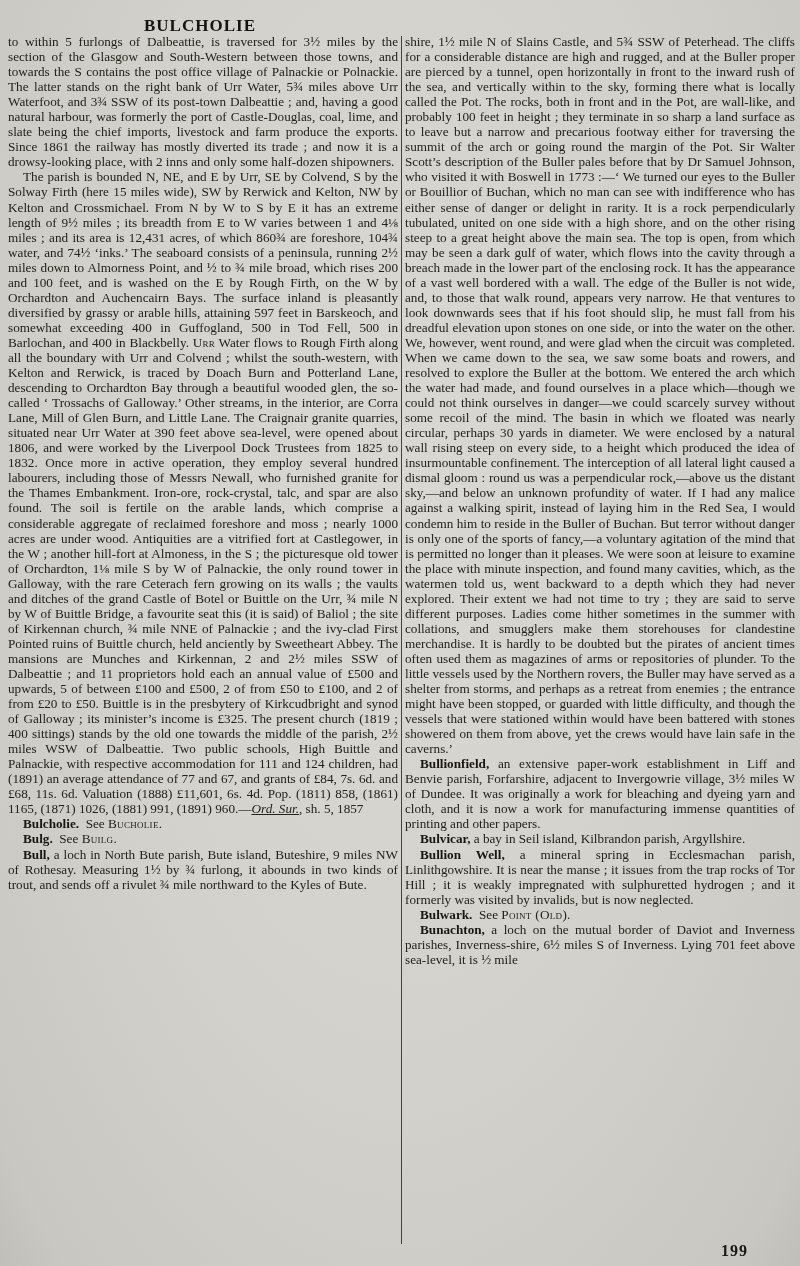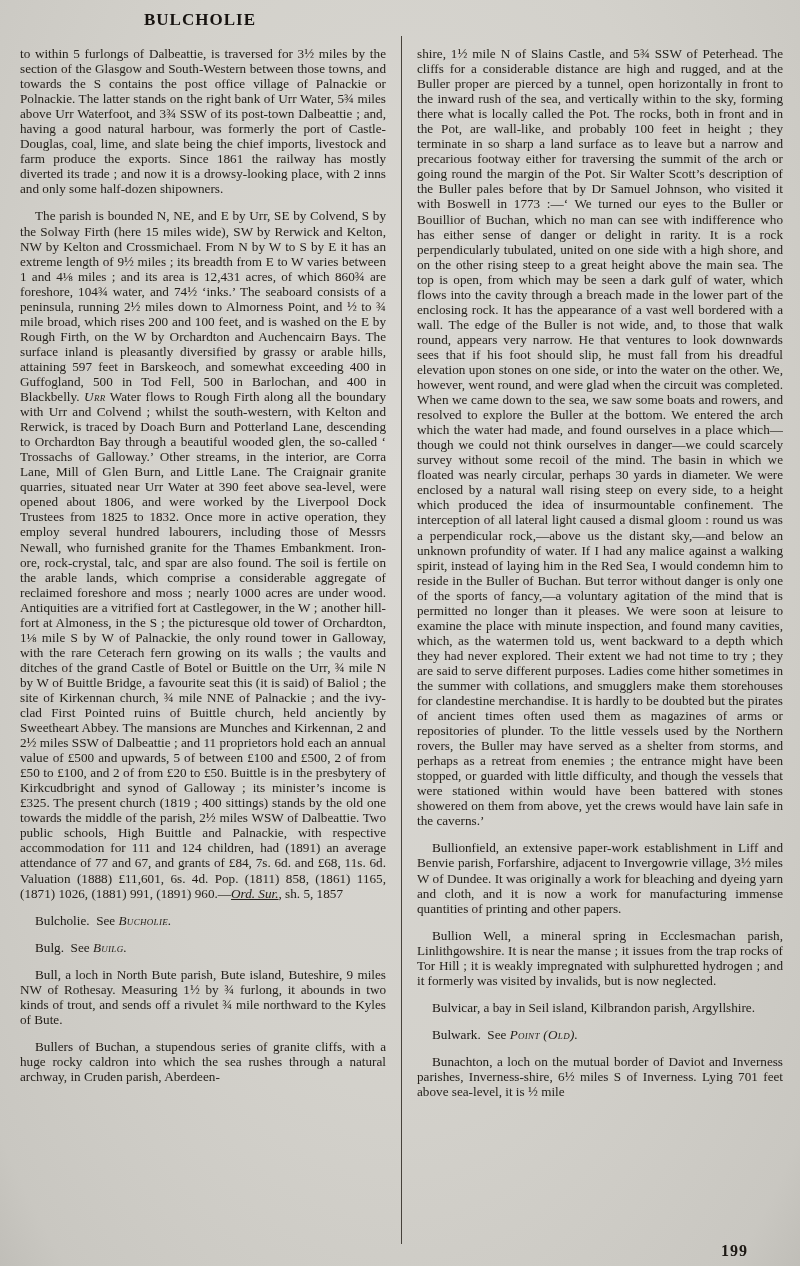--- a/index.html
+++ b/index.html
@@ -6,65 +6,64 @@
   body {
     width: 800px; height: 1266px; overflow: hidden;
     background: #b8b6b1;
     font-family: "Liberation Serif", "DejaVu Serif", serif;
   }
   .page {
     position: relative; width: 800px; height: 1266px;
     background: radial-gradient(ellipse at 50% 38%, #dad8d3 0%, #d3d1cb 55%, #c9c7c1 92%, #c0beb8 100%);
     color: #221e19;
   }
-  .headers { position: absolute; top: 10px; left: 0; width: 100%; display: flex; align-items: center; }
+  .headers { position: absolute; top: 16px; left: 0; width: 100%; display: flex; align-items: center; }
   .running-head {
     width: 50%; text-align: center; font-weight: 700;
     font-size: 17px; letter-spacing: 1px; color: #171310;
   }
   .columns {
     position: absolute; top: 34px; left: 8px;
     width: 787px; height: 1210px; display: flex;
   }
   .column {
     width: 391px; height: 100%; overflow: hidden;
     text-align: justify; font-size: 13.2px; line-height: 15.05px;
     color: #25211b;
   }
   .divider { width: 1px; background: #46413a; margin: 2px 3px 0 3px; }
-  .para { margin: 12px; }
+  .para { margin: 0; }
   .para.indent { text-indent: 15px; }
-  .seg-b { font-weight: 400; color: #1a1612; }
+  .seg-b { font-weight: 700; color: #1a1612; }
   .seg-i { font-style: italic; text-decoration: underline; }
-  .seg-sc { font-variant: small-caps; letter-spacing: 0.3px; font-style: italic; }
+  .seg-sc { font-variant: small-caps; letter-spacing: 0.3px; }
   .page-number {
     position: absolute; right: 52px; bottom: 6px;
     font-size: 16px; font-weight: 700; color: #1d1914; letter-spacing: 1px;
   }
 </style>
 </head>
 <body>
 
 <div class="page">
   <div class="headers">
     <div class="running-head">BULCHOLIE</div>
   </div>
   <div class="columns">
     <div class="column">
         <p class="para"><span class="seg-p">to within 5 furlongs of Dalbeattie, is traversed for 3½ miles by the section of the Glasgow and South-Western between those towns, and towards the S contains the post office village of Palnackie or Polnackie.  The latter stands on the right bank of Urr Water, 5¾ miles above Urr Waterfoot, and 3¾ SSW of its post-town Dalbeattie ; and, having a good natural harbour, was formerly the port of Castle-Douglas, coal, lime, and slate being the chief imports, livestock and farm produce the exports.  Since 1861 the railway has mostly diverted its trade ; and now it is a drowsy-looking place, with 2 inns and only some half-dozen shipowners.</span></p>
         <p class="para indent"><span class="seg-p">The parish is bounded N, NE, and E by Urr, SE by Colvend, S by the Solway Firth (here 15 miles wide), SW by Rerwick and Kelton, NW by Kelton and Crossmichael. From N by W to S by E it has an extreme length of 9½ miles ; its breadth from E to W varies between 1 and 4⅛ miles ; and its area is 12,431 acres, of which 860¾ are foreshore, 104¾ water, and 74½ ‘inks.’  The seaboard consists of a peninsula, running 2½ miles down to Almorness Point, and ½ to ¾ mile broad, which rises 200 and 100 feet, and is washed on the E by Rough Firth, on the W by Orchardton and Auchencairn Bays.  The surface inland is pleasantly diversified by grassy or arable hills, attaining 597 feet in Barskeoch, and somewhat exceeding 400 in Guffogland, 500 in Tod Fell, 500 in Barlochan, and 400 in Blackbelly.  </span><span class="seg-sc">Urr</span><span class="seg-p"> Water flows to Rough Firth along all the boundary with Urr and Colvend ; whilst the south-western, with Kelton and Rerwick, is traced by Doach Burn and Potterland Lane, descending to Orchardton Bay through a beautiful wooded glen, the so-called ‘ Trossachs of Galloway.’ Other streams, in the interior, are Corra Lane, Mill of Glen Burn, and Little Lane.  The Craignair granite quarries, situated near Urr Water at 390 feet above sea-level, were opened about 1806, and were worked by the Liverpool Dock Trustees from 1825 to 1832.  Once more in active operation, they employ several hundred labourers, including those of Messrs Newall, who furnished granite for the Thames Embankment.  Iron-ore, rock-crystal, talc, and spar are also found.  The soil is fertile on the arable lands, which comprise a considerable aggregate of reclaimed foreshore and moss ; nearly 1000 acres are under wood.  Antiquities are a vitrified fort at Castlegower, in the W ; another hill-fort at Almoness, in the S ; the picturesque old tower of Orchardton, 1⅛ mile S by W of Palnackie, the only round tower in Galloway, with the rare Ceterach fern growing on its walls ; the vaults and ditches of the grand Castle of Botel or Buittle on the Urr, ¾ mile N by W of Buittle Bridge, a favourite seat this (it is said) of Baliol ; the site of Kirkennan church, ¾ mile NNE of Palnackie ; and the ivy-clad First Pointed ruins of Buittle church, held anciently by Sweetheart Abbey.  The mansions are Munches and Kirkennan, 2 and 2½ miles SSW of Dalbeattie ; and 11 proprietors hold each an annual value of £500 and upwards, 5 of between £100 and £500, 2 of from £50 to £100, and 2 of from £20 to £50.  Buittle is in the presbytery of Kirkcudbright and synod of Galloway ; its minister’s income is £325.  The present church (1819 ; 400 sittings) stands by the old one towards the middle of the parish, 2½ miles WSW of Dalbeattie.  Two public schools, High Buittle and Palnackie, with respective accommodation for 111 and 124 children, had (1891) an average attendance of 77 and 67, and grants of £84, 7s. 6d. and £68, 11s. 6d.  Valuation (1888) £11,601, 6s. 4d.  Pop. (1811) 858, (1861) 1165, (1871) 1026, (1881) 991, (1891) 960.—</span><span class="seg-i">Ord. Sur.</span><span class="seg-p">, sh. 5, 1857</span></p>
         <p class="para indent"><span class="seg-b">Bulcholie.</span><span class="seg-p">&nbsp; See </span><span class="seg-sc">Bucholie.</span></p>
         <p class="para indent"><span class="seg-b">Bulg.</span><span class="seg-p">&nbsp; See </span><span class="seg-sc">Builg.</span></p>
         <p class="para indent"><span class="seg-b">Bull,</span><span class="seg-p"> a loch in North Bute parish, Bute island, Buteshire, 9 miles NW of Rothesay.  Measuring 1½ by ¾ furlong, it abounds in two kinds of trout, and sends off a rivulet ¾ mile northward to the Kyles of Bute.</span></p>
-        <p class="para indent"><span class="seg-b">Bullers of Buchan,</span><span class="seg-p"> a stupendous series of granite cliffs, with a huge rocky caldron into which the sea rushes through a natural archway, in Cruden parish, Aberdeen-</span></p>
       </div>
     <div class="divider"></div>
     <div class="column">
         <p class="para"><span class="seg-p">shire, 1½ mile N of Slains Castle, and 5¾ SSW of Peterhead.  The cliffs for a considerable distance are high and rugged, and at the Buller proper are pierced by a tunnel, open horizontally in front to the inward rush of the sea, and vertically within to the sky, forming there what is locally called the Pot.  The rocks, both in front and in the Pot, are wall-like, and probably 100 feet in height ; they terminate in so sharp a land surface as to leave but a narrow and precarious footway either for traversing the summit of the arch or going round the margin of the Pot.  Sir Walter Scott’s description of the Buller pales before that by Dr Samuel Johnson, who visited it with Boswell in 1773 :—‘ We turned our eyes to the Buller or Bouillior of Buchan, which no man can see with indifference who has either sense of danger or delight in rarity.  It is a rock perpendicularly tubulated, united on one side with a high shore, and on the other rising steep to a great height above the main sea.  The top is open, from which may be seen a dark gulf of water, which flows into the cavity through a breach made in the lower part of the enclosing rock.  It has the appearance of a vast well bordered with a wall.  The edge of the Buller is not wide, and, to those that walk round, appears very narrow.  He that ventures to look downwards sees that if his foot should slip, he must fall from his dreadful elevation upon stones on one side, or into the water on the other.  We, however, went round, and were glad when the circuit was completed.  When we came down to the sea, we saw some boats and rowers, and resolved to explore the Buller at the bottom.  We entered the arch which the water had made, and found ourselves in a place which—though we could not think ourselves in danger—we could scarcely survey without some recoil of the mind.  The basin in which we floated was nearly circular, perhaps 30 yards in diameter.  We were enclosed by a natural wall rising steep on every side, to a height which produced the idea of insurmountable confinement.  The interception of all lateral light caused a dismal gloom : round us was a perpendicular rock,—above us the distant sky,—and below an unknown profundity of water.  If I had any malice against a walking spirit, instead of laying him in the Red Sea, I would condemn him to reside in the Buller of Buchan.  But terror without danger is only one of the sports of fancy,—a voluntary agitation of the mind that is permitted no longer than it pleases.  We were soon at leisure to examine the place with minute inspection, and found many cavities, which, as the watermen told us, went backward to a depth which they had never explored.  Their extent we had not time to try ; they are said to serve different purposes.  Ladies come hither sometimes in the summer with collations, and smugglers make them storehouses for clandestine merchandise.  It is hardly to be doubted but the pirates of ancient times often used them as magazines of arms or repositories of plunder.  To the little vessels used by the Northern rovers, the Buller may have served as a shelter from storms, and perhaps as a retreat from enemies ; the entrance might have been stopped, or guarded with little difficulty, and though the vessels that were stationed within would have been battered with stones showered on them from above, yet the crews would have lain safe in the caverns.’</span></p>
         <p class="para indent"><span class="seg-b">Bullionfield,</span><span class="seg-p"> an extensive paper-work establishment in Liff and Benvie parish, Forfarshire, adjacent to Invergowrie village, 3½ miles W of Dundee.  It was originally a work for bleaching and dyeing yarn and cloth, and it is now a work for manufacturing immense quantities of printing and other papers.</span></p>
+        <p class="para indent"><span class="seg-b">Bulvicar,</span><span class="seg-p"> a bay in Seil island, Kilbrandon parish, Argyllshire.</span></p>
         <p class="para indent"><span class="seg-b">Bullion Well,</span><span class="seg-p"> a mineral spring in Ecclesmachan parish, Linlithgowshire.  It is near the manse ; it issues from the trap rocks of Tor Hill ; it is weakly impregnated with sulphuretted hydrogen ; and it formerly was visited by invalids, but is now neglected.</span></p>
-        <p class="para indent"><span class="seg-b">Bulvicar,</span><span class="seg-p"> a bay in Seil island, Kilbrandon parish, Argyllshire.</span></p>
         <p class="para indent"><span class="seg-b">Bulwark.</span><span class="seg-p">&nbsp; See </span><span class="seg-sc">Point (Old).</span></p>
         <p class="para indent"><span class="seg-b">Bunachton,</span><span class="seg-p"> a loch on the mutual border of Daviot and Inverness parishes, Inverness-shire, 6½ miles S of Inverness.  Lying 701 feet above sea-level, it is ½ mile</span></p>
       </div>
   </div>
   <div class="page-number">199</div>
 </div>
 
 </body></html>

